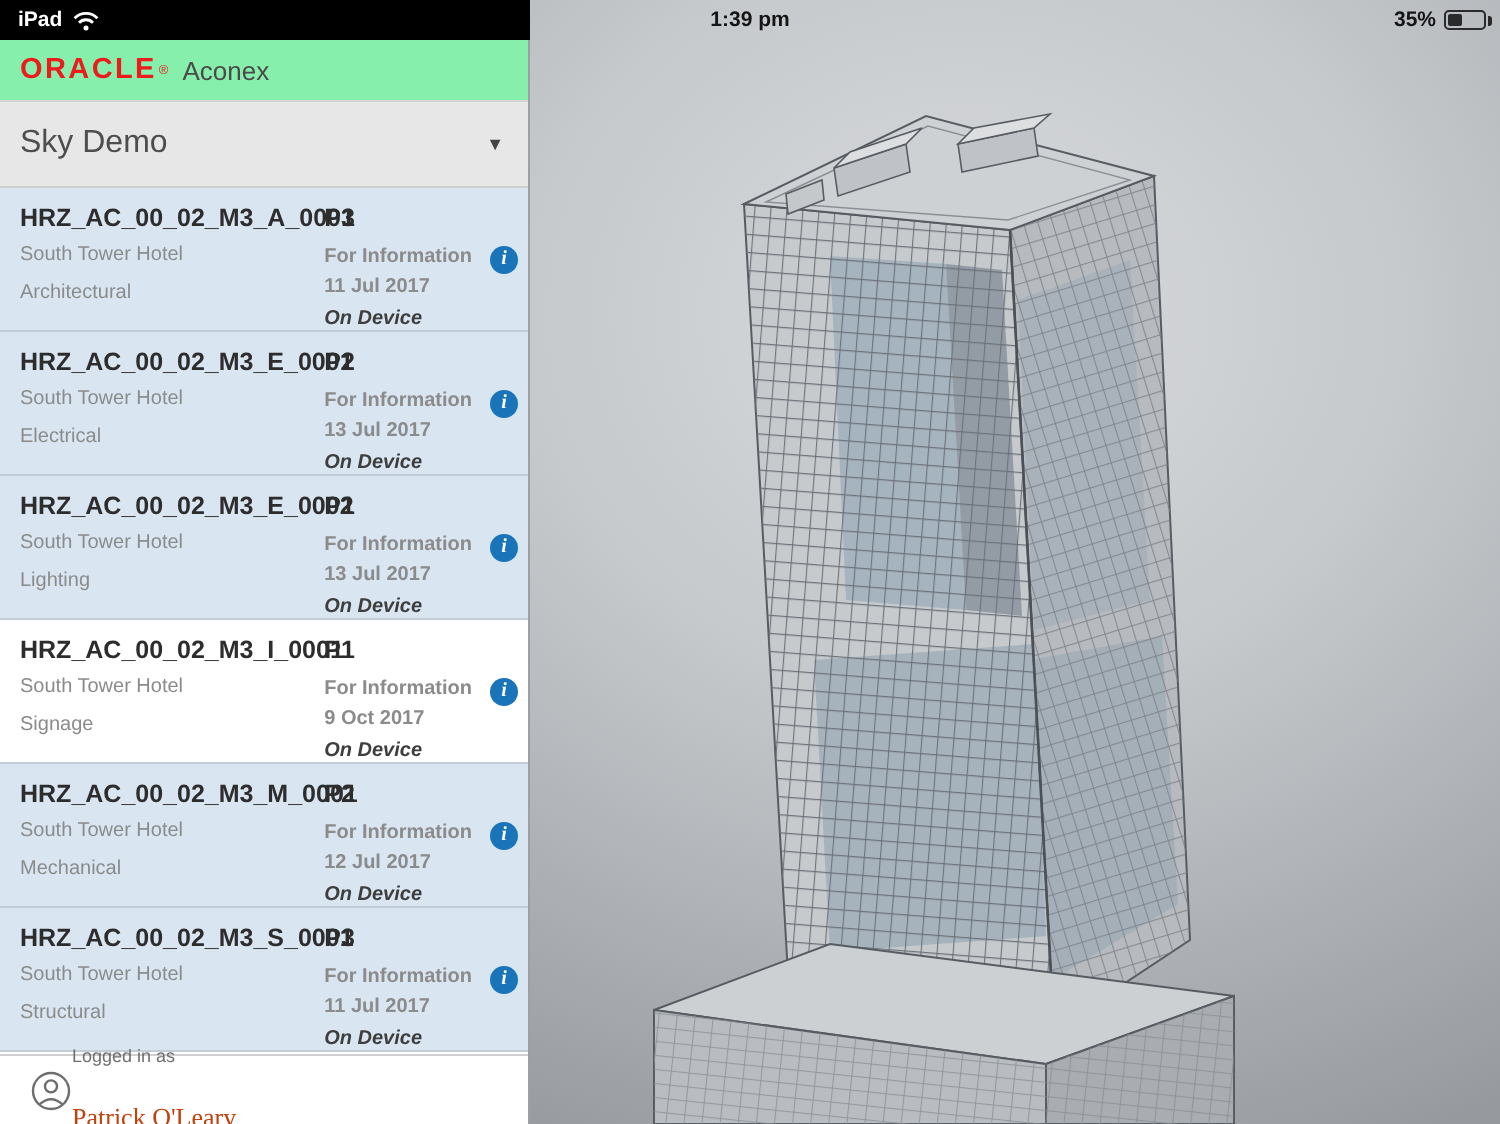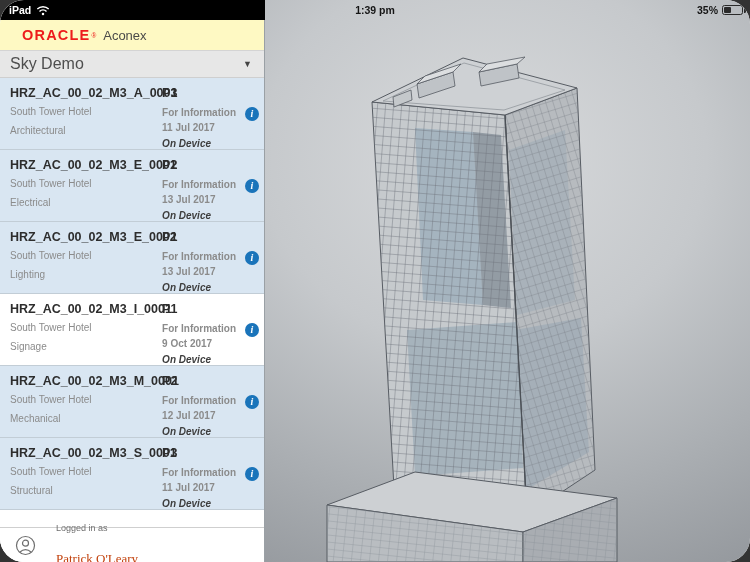--- a/index.html
+++ b/index.html
@@ -1,18 +1,18 @@
 <!DOCTYPE html>
 <html style="--oracle-red: #ed1c1c; --info-blue: #1a74ba; --row-blue: #d9e6f2; --status-black: #000000;"><head>
 <meta charset="utf-8">
 <style>
   html,body{margin:0;padding:0;background:#333;}
   *{box-sizing:border-box;}
   .screen{position:relative;width:750px;height:562px;overflow:hidden;
-          font-family:"Liberation Sans",sans-serif;background:#fff;border-radius:24px;}
+          font-family:"Liberation Sans",sans-serif;background:#fff;}
 
   
   .statusbar{position:absolute;top:0;left:0;right:0;height:20px;z-index:10;}
   .sb-left{position:absolute;left:0;top:0;width:265px;height:20px;background:var(--status-black,#000);
            color:#fff;display:flex;align-items:center;gap:5px;padding-left:9px;font-size:10.5px;font-weight:600;}
   .sb-time{position:absolute;left:0;right:0;top:0;height:20px;line-height:20px;text-align:center;
            font-size:10.5px;font-weight:700;color:#151515;pointer-events:none;}
   .sb-right{position:absolute;right:7px;top:0;height:20px;display:flex;align-items:center;gap:4px;
             font-size:10.5px;font-weight:700;color:#151515;}
   .battery{position:relative;width:21px;height:10px;border:1px solid #2a2a2a;border-radius:2.5px;display:inline-block;}
@@ -21,26 +21,26 @@
 
   
   .main{display:flex;width:750px;height:562px;}
   .sidebar{position:relative;width:265px;height:562px;background:#fff;padding-top:20px;
            border-right:1px solid #9aa0a5;flex:none;}
   .viewport{position:relative;flex:1;height:562px;
             background:radial-gradient(ellipse 115% 85% at 45% 28%, #d8dadc 0%, #c6c9cc 40%, #aaaeb2 72%, #92969b 100%);}
   .viewport svg{position:absolute;inset:0;display:block;}
 
   
-  .logo-bar{height:30px;display:flex;align-items:center;padding-left:22px;background:#fef9c3;}
+  .logo-bar{height:30px;display:flex;align-items:center;padding-left:10px;background:#86efac;}
   .oracle{color:var(--oracle-red,#ed1c1c);font-size:14.5px;font-weight:700;letter-spacing:1.2px;}
   .reg{color:var(--oracle-red,#ed1c1c);font-size:6.5px;vertical-align:top;margin-left:1px;}
   .product{color:#4a4a4a;font-size:13px;margin-left:7px;}
 
-  .project-selector{height:28px;background:#e7e7e7;border-top:1px solid #d4d4d4;border-bottom:1px solid #cfcfcf;
+  .project-selector{height:44px;background:#e7e7e7;border-top:1px solid #d4d4d4;border-bottom:1px solid #cfcfcf;
                     display:flex;align-items:center;justify-content:space-between;
                     padding:0 12px 0 10px;font-size:16px;color:#4e4e4e;cursor:pointer;}
   .chevron{font-size:9px;color:#444;}
 
   .update-status{height:17px;line-height:16px;font-size:9.5px;color:#bfbfbf;padding-left:9px;background:#fff;}
 
   
   .doc-list{height:432px;overflow:hidden;}
   .doc-item{position:relative;height:72px;padding:8px 28px 0 10px;background:var(--row-blue,#d9e6f2);
             border-bottom:1px solid #c2cdd6;display:flex;justify-content:space-between;cursor:pointer;}
@@ -54,21 +54,21 @@
   .doc-rev{font-size:12.5px;color:#2d2d2d;}
   .doc-status{margin-top:7px;}
   .doc-date{margin-top:4px;}
   .doc-device{margin-top:5px;font-size:10px;color:#3e3e3e;font-style:italic;}
   .info-badge{position:absolute;right:5px;top:50%;transform:translateY(-50%);
               width:14px;height:14px;border-radius:50%;background:var(--info-blue,#1a74ba);
               color:#fff;font:italic 700 10px/14px "Liberation Serif",serif;text-align:center;cursor:pointer;}
 
   
   .footer{position:absolute;left:0;bottom:0;width:100%;height:35px;background:#fff;border-top:1px solid #cfcfcf;
-          display:flex;align-items:center;gap:20px;padding-left:15px;cursor:pointer;}
+          display:flex;align-items:center;gap:0;padding-left:15px;cursor:pointer;}
   .footer-label{font-size:9px;color:#6f6f6f;}
   .footer-user{font-size:13px;color:#c2410c;margin-top:18px;font-family:Liberation Serif, serif;}
 </style>
 </head>
 <body>
 
 <div class="screen">
 
   <div class="statusbar">
     <div class="sb-left">

